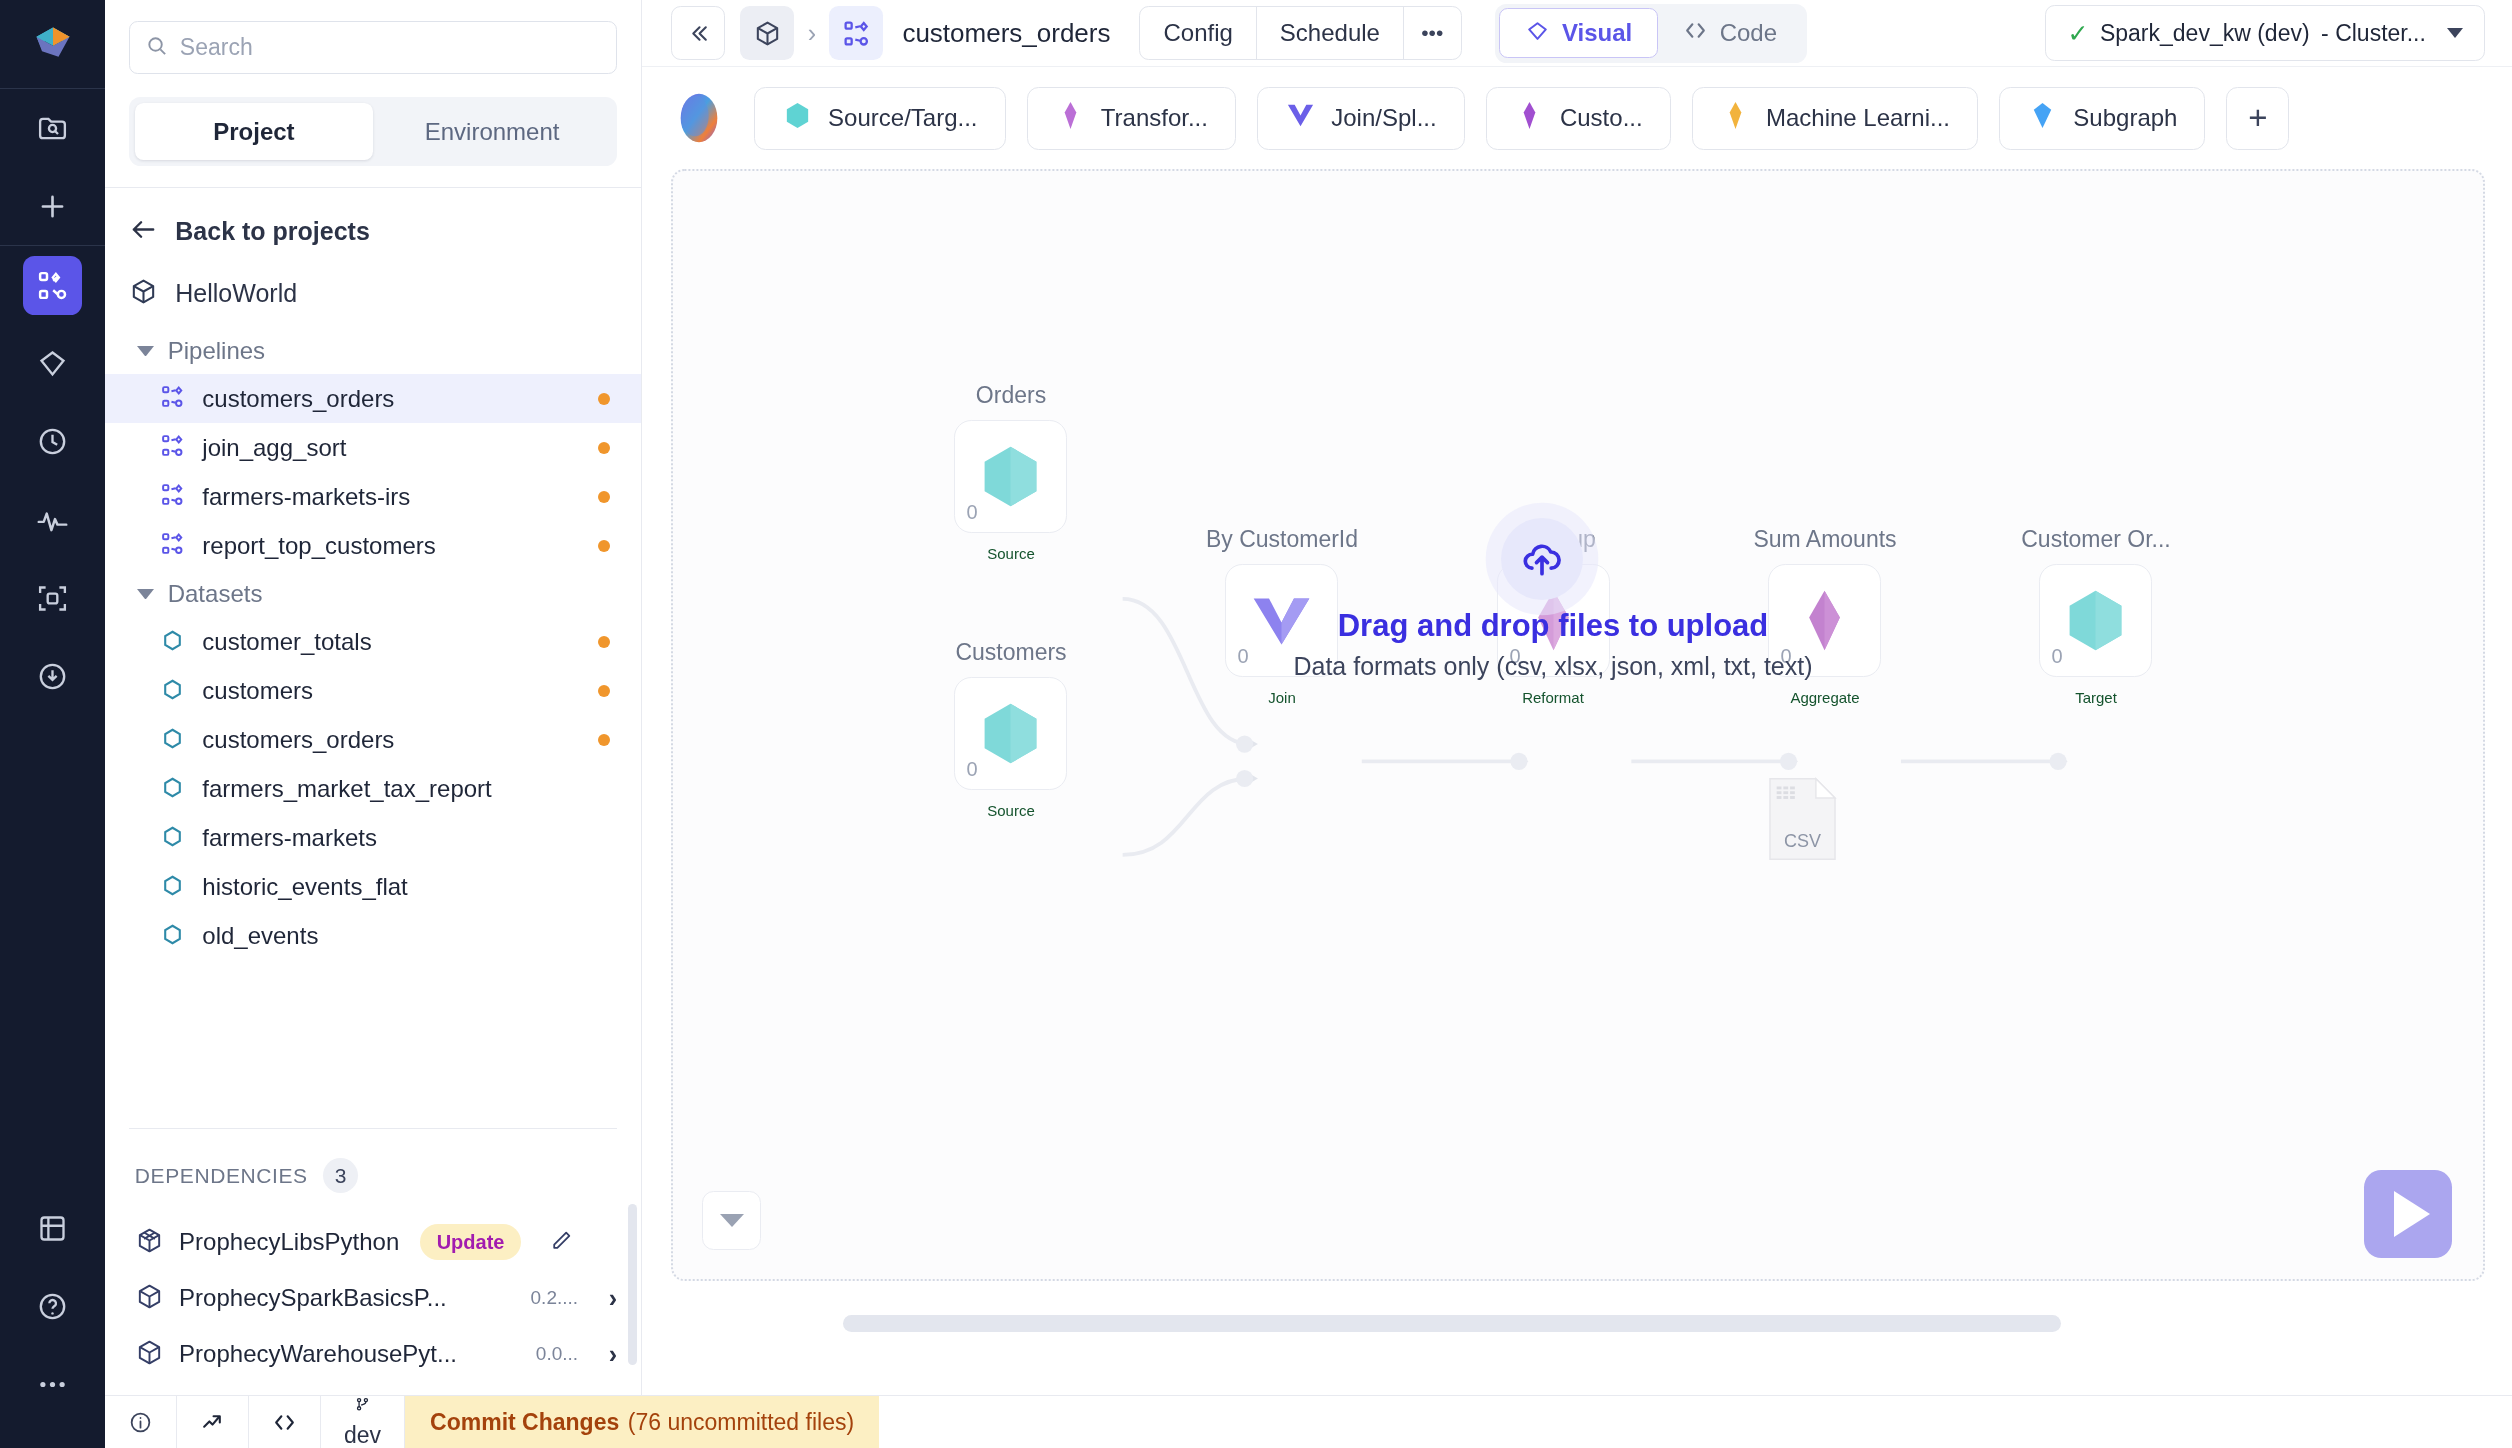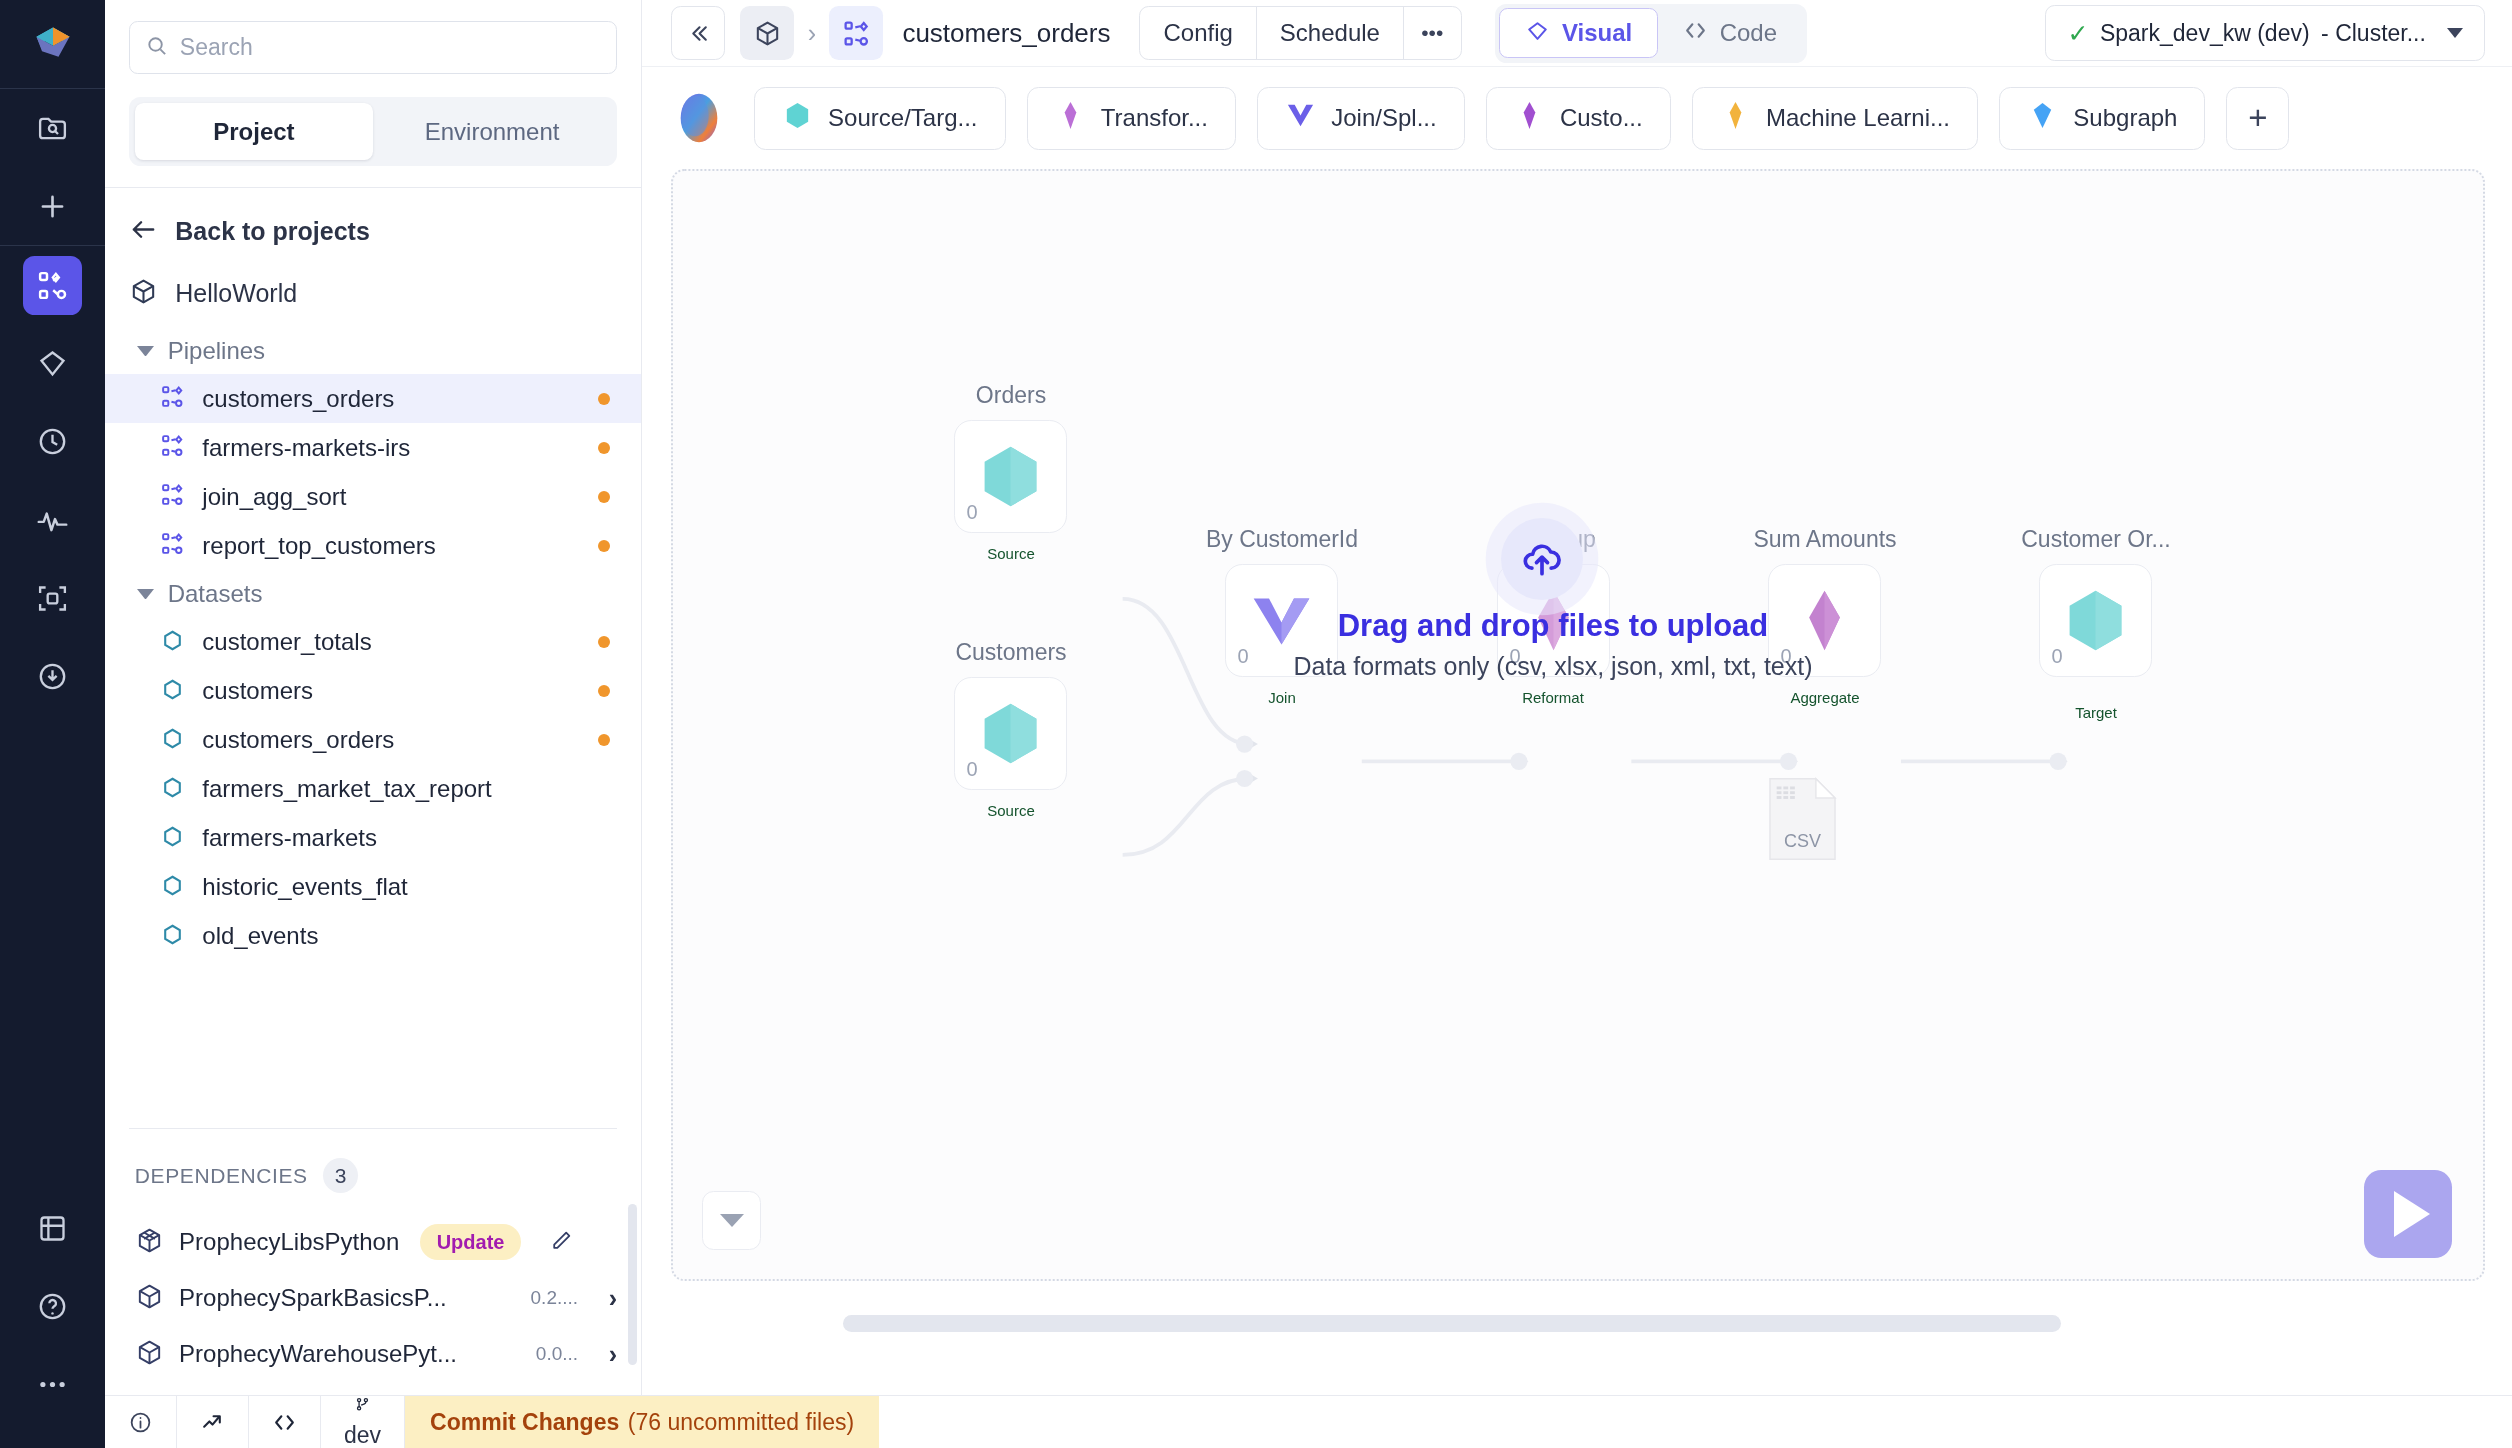--- a/index.html
+++ b/index.html
@@ -430,35 +430,35 @@
         <div class="node-row">
           <span>
             <svg viewBox="0 0 24 24" fill="none" stroke="#5b55e8" stroke-width="1.9">
               <rect x="3" y="3" width="5" height="5" rx="1.2"></rect>
                 <rect x="3" y="16" width="5" height="5" rx="1.2"></rect>
               <path d="M15 6l-4 1M15 18l-4-1"></path>
                 <path d="M18 3.4l2.4 2.8L18 9 15.6 6.2z"></path>
                 <circle cx="18" cy="18.5" r="2.6"></circle>
             </svg>
           </span>
-          <span class="node-label">farmers-markets-irs</span>
+          <span class="node-label">join_agg_sort</span>
           <span class="dot"></span>
         </div>
 
         <div class="node-row">
           <span>
             <svg viewBox="0 0 24 24" fill="none" stroke="#5b55e8" stroke-width="1.9">
               <rect x="3" y="3" width="5" height="5" rx="1.2"></rect>
                 <rect x="3" y="16" width="5" height="5" rx="1.2"></rect>
               <path d="M15 6l-4 1M15 18l-4-1"></path>
                 <path d="M18 3.4l2.4 2.8L18 9 15.6 6.2z"></path>
                 <circle cx="18" cy="18.5" r="2.6"></circle>
             </svg>
           </span>
-          <span class="node-label">join_agg_sort</span>
+          <span class="node-label">farmers-markets-irs</span>
           <span class="dot"></span>
         </div>
 
         <div class="node-row">
           <span>
             <svg viewBox="0 0 24 24" fill="none" stroke="#5b55e8" stroke-width="1.9">
               <rect x="3" y="3" width="5" height="5" rx="1.2"></rect>
                 <rect x="3" y="16" width="5" height="5" rx="1.2"></rect>
               <path d="M15 6l-4 1M15 18l-4-1"></path>
                 <path d="M18 3.4l2.4 2.8L18 9 15.6 6.2z"></path>
@@ -799,21 +799,21 @@
         <div class="node-sub" style="left:1152px; top:518px;">Aggregate</div>
 
         <div class="node-title" style="left:1423px; top:355px;">Customer Or...</div>
         <div class="node" style="left:1366px; top:393px;">
           <svg class="glyph" viewBox="0 0 74 74">
             <path d="M37 6l27 15.5v31L37 68 10 52.5v-31z" fill="#7fd9d9"></path>
             <path d="M37 6l27 15.5v31L37 68z" fill="#8fdede"></path>
           </svg>
           <span class="count">0</span>
         </div>
-        <div class="node-sub" style="left:1423px; top:533px;">Target</div>
+        <div class="node-sub" style="left:1423px; top:518px;">Target</div>
 
         <div class="upload-badge" style="left:828px; top:347px;">
           <svg viewBox="0 0 24 24" fill="none" stroke="#3a2fe0" stroke-width="2" stroke-linecap="round" stroke-linejoin="round">
             <path d="M6.5 17a3.8 3.8 0 01.4-7.6 5.2 5.2 0 019.9-1.2A3.9 3.9 0 0117 17"></path>
             <path d="M12 20v-8M9 14l3-3 3 3"></path>
           </svg>
         </div>
         <div class="drop-title" style="left:880px; top:437px;">Drag and drop files to upload</div>
         <div class="drop-sub" style="left:880px; top:481px;">Data formats only (csv, xlsx, json, xml, txt, text)</div>
 

